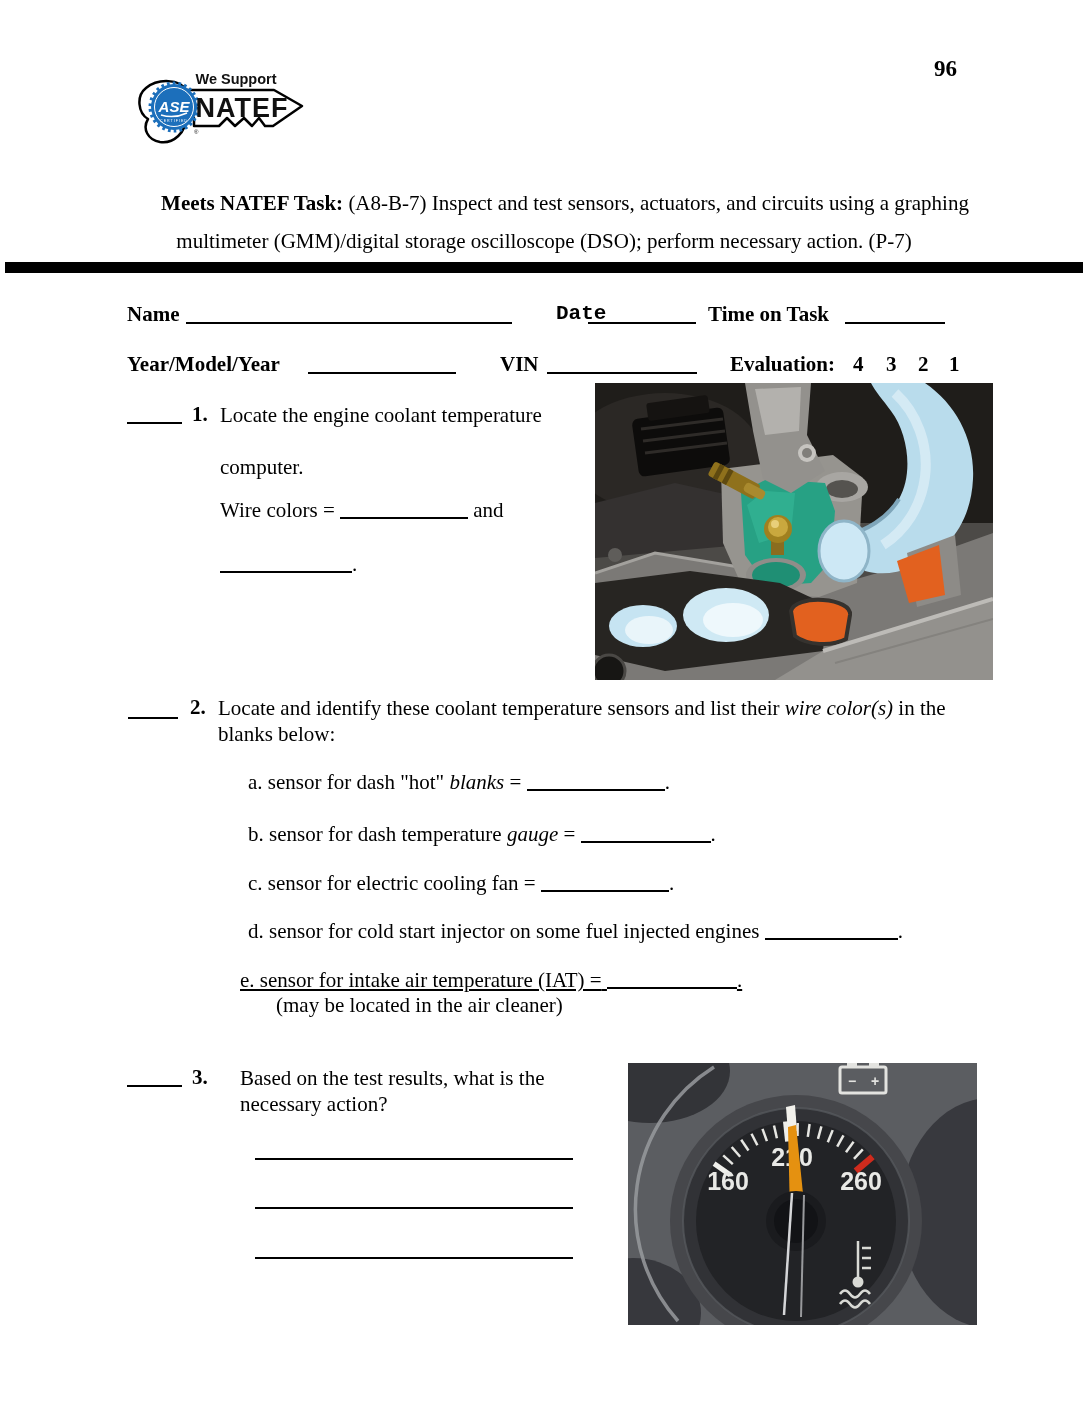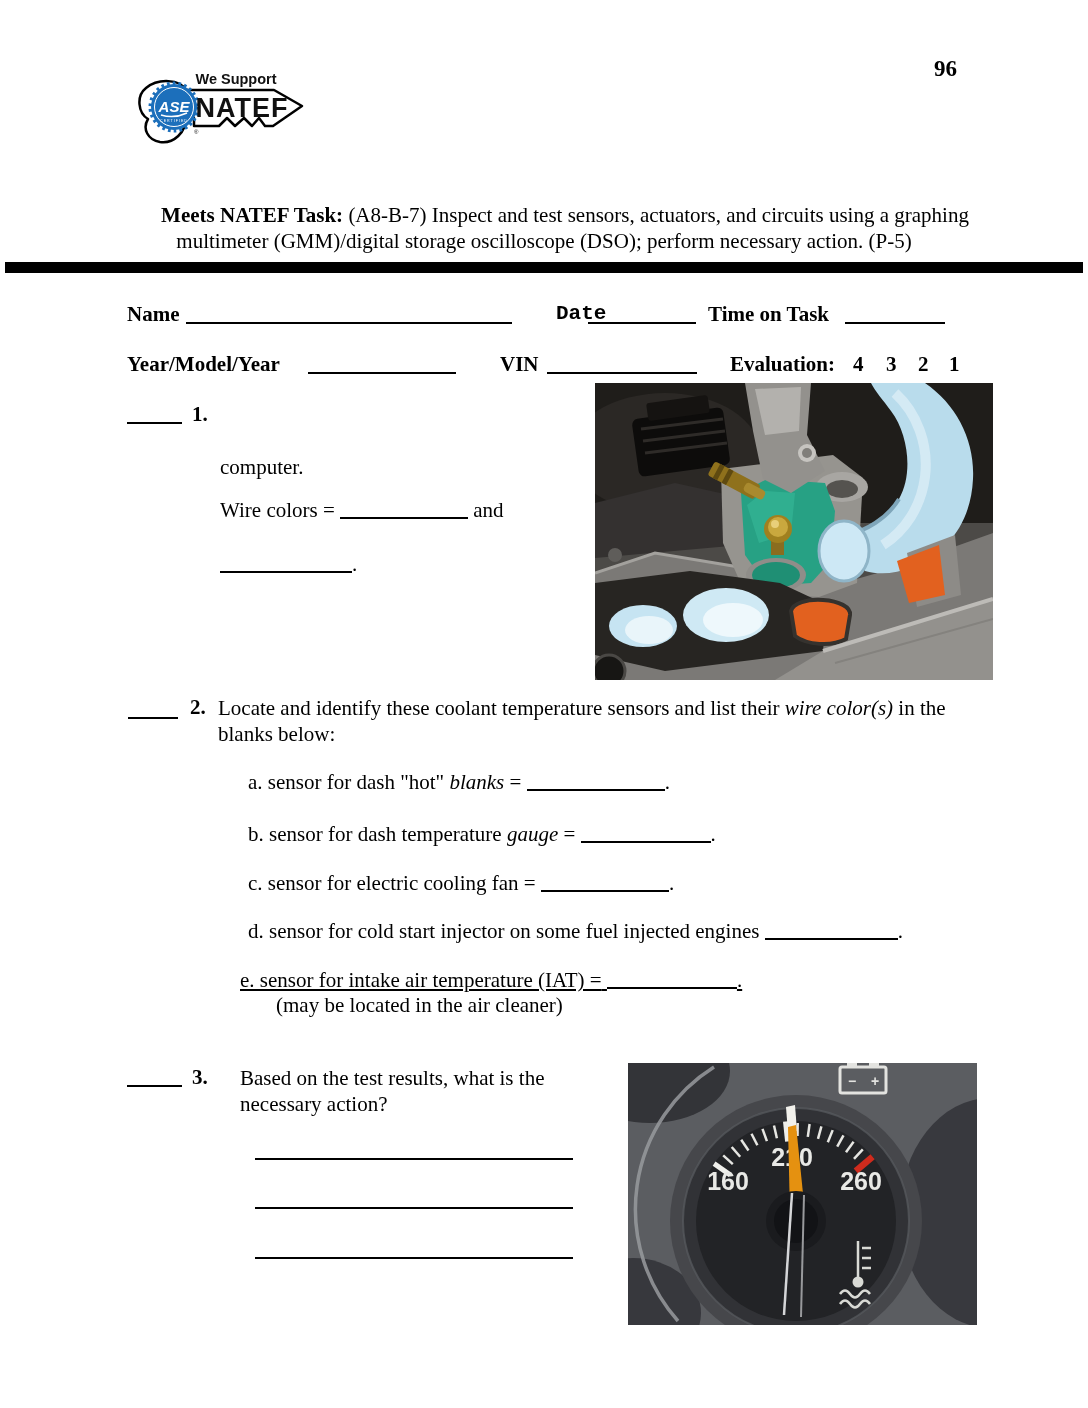--- a/index.html
+++ b/index.html
@@ -35,25 +35,25 @@
     <circle cx="44" cy="49" r="19.5" fill="#1c6fbb" stroke="#ffffff" stroke-width="1"></circle>
     <text x="44" y="54" text-anchor="middle" font-size="15" font-weight="bold" font-style="italic" fill="#ffffff">ASE</text>
     <path d="M31,57 Q44,61 57,55" stroke="#ffffff" stroke-width="1.5" fill="none"></path>
     <text x="44" y="64" text-anchor="middle" font-size="3.6" letter-spacing="1" fill="#ffffff">CERTIFIED</text>
     <text x="106" y="26" text-anchor="middle" font-size="14.5" font-weight="bold" fill="#111111">We Support</text>
     <text x="112" y="59" text-anchor="middle" font-size="27" font-weight="bold" letter-spacing="1" fill="#111111">NATEF</text>
     <text x="64" y="76" font-size="6" fill="#111111">®</text>
   </svg>
 
 
-  <div class="abs c task" style="top:203px;padding-left:42px;">
+  <div class="abs c task" style="top:191px;padding-left:42px;">
     <span class="b">Meets NATEF Task:</span>
     <span>(A8-B-7) Inspect and test sensors, actuators, and circuits using a graphing</span>
   </div>
-  <div class="abs c task" style="top:229px;">multimeter (GMM)/digital storage oscilloscope (DSO); perform necessary action.  (P-5)</div>
+  <div class="abs c task" style="top:229px;">multimeter (GMM)/digital storage oscilloscope (DSO); perform necessary action.  (P-7)</div>
 
   <div class="rule" style="top:262px;"></div>
 
   <div>
     <span class="abs b" style="left:127px; top:302px;">Name</span>
     <span class="blank" style="left:186px; top:302px; width:326px;"></span>
     <span class="abs b" style="left:556px; top:302px;font-family:Liberation Mono, monospace;">Date</span>
     <span class="blank" style="left:588px; top:302px; width:108px;"></span>
     <span class="abs b" style="left:708px; top:302px;">Time on Task</span>
     <span class="blank" style="left:845px; top:302px; width:100px;"></span>
@@ -68,21 +68,21 @@
     <span class="abs b" style="left:853px; top:352px;">4</span>
     <span class="abs b" style="left:886px; top:352px;">3</span>
     <span class="abs b" style="left:918px; top:352px;">2</span>
     <span class="abs b" style="left:949px; top:352px;">1</span>
   </div>
 
   <div>
     <span class="blank" style="left:127px; top:402px; width:55px;"></span>
     <span class="abs b" style="left:192px; top:402px;">1.</span>
     <div class="abs qtext" style="left:220px; top:402px; width:345px;">
-      <br>
+      <span>Locate the engine coolant temperature</span><br>
       <br>
       <span>computer.</span>
     </div>
     <div class="abs" style="left:220px; top:498px;">
       <span>Wire colors =</span>
       <span class="iblank" style="width:128px;"></span>
       <span>and</span>
     </div>
     <div class="abs" style="left:220px; top:552px;">
       <span class="iblank" style="width:132px;"></span><span>.</span>

